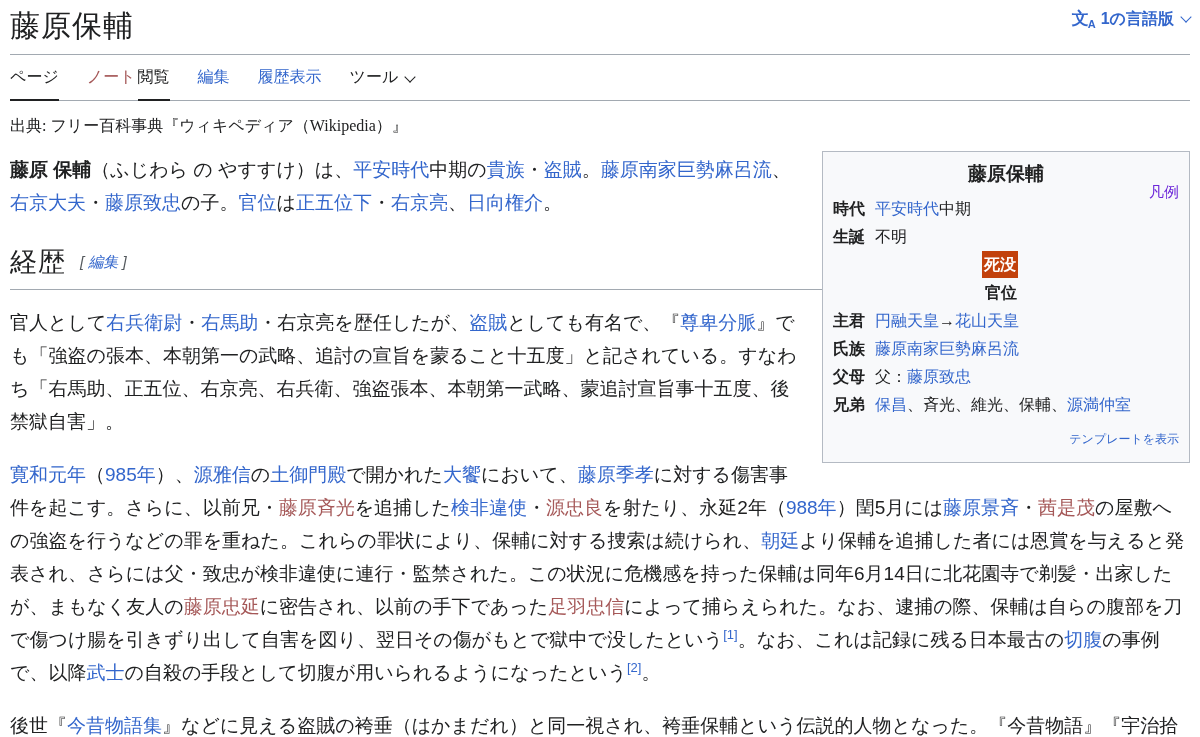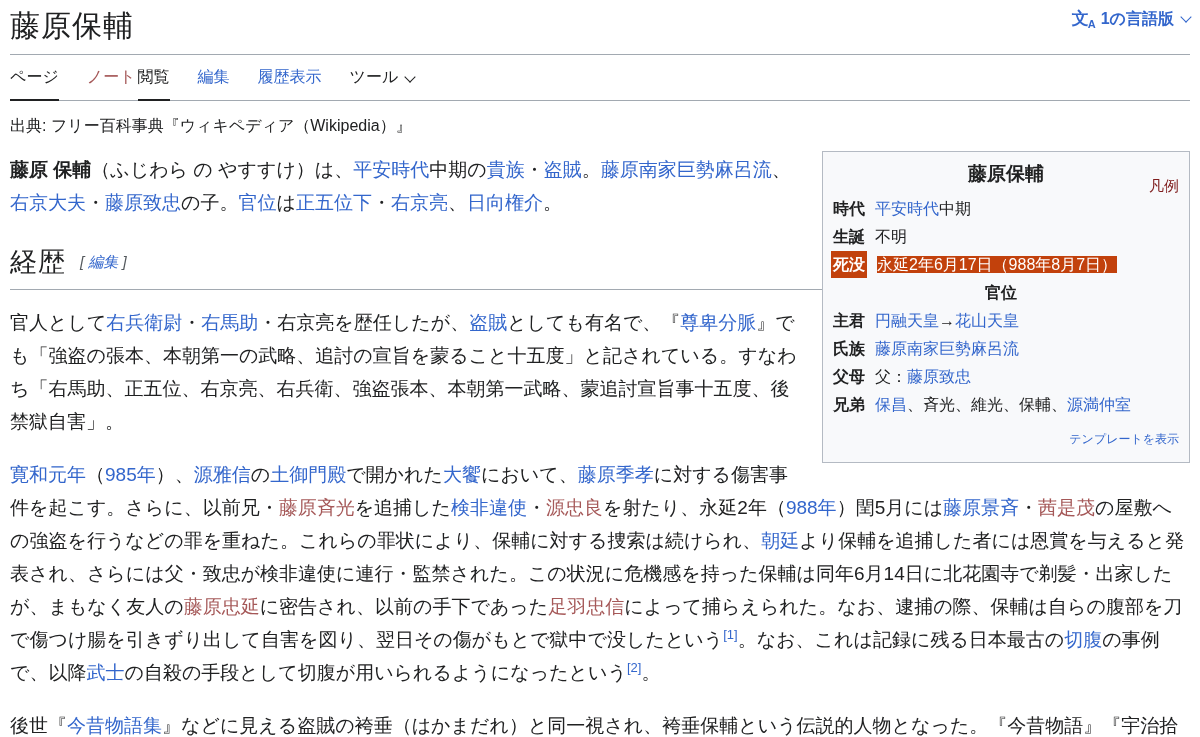--- a/index.html
+++ b/index.html
@@ -28,35 +28,35 @@
   .tab-group { display:flex; }
   .tab { font-size:16px; display:flex; align-items:center; margin-right:28px; position:relative; cursor:pointer; color:#3366cc; }
   .tab:last-child { margin-right:2px; }
   .tab.active { color:#202122; }
   .tab.active::after { content:''; position:absolute; bottom:-1px; left:0; right:0; border-bottom:2px solid #202122; }
   .tab.redlink { color:#a55858; }
   .tab.plain { color:#202122; }
 
   
   .content { font-size:19px; line-height:33px; }
-  .source { font-size:16px; line-height:22px; margin-top:14px; }
+  .source { font-size:16px; line-height:22px; margin-top:14px;font-family:Liberation Serif, serif; }
   .content p { margin:16px 0 20px; }
 
   h2.section { font-size:27px; font-weight:400; margin:26px 0 0; padding-bottom:10px;
     border-bottom:1px solid #a2a9b1; letter-spacing:1px; }
   .editsection { font-size:15px; letter-spacing:0; color:#54595d; margin-left:14px; vertical-align:4px;font-style:italic; }
   .editsection .ed { color:#3366cc; cursor:pointer; }
 
   
   .infobox { float:right; width:368px; box-sizing:border-box;
     border:1px solid #b4bac3; background:#f8f9fb;
     margin:14px 0 14px 16px; padding:5px 10px 9px;
     font-size:16px; line-height:27px; }
   .ib-header { position:relative; text-align:center; font-size:19px; font-weight:700; padding:3px 0 7px; }
-  .ib-legend { position:absolute; right:0; top:15px; font-size:15px; font-weight:400; color:#7f1d1d; cursor:pointer; }
+  .ib-legend { position:absolute; right:0; top:21px; font-size:15px; font-weight:400; color:#6d28d9; cursor:pointer; }
   .ib-row { display:flex; margin:1px 0;justify-content:center; }
   .ib-label { font-weight:700; white-space:nowrap; margin-right:10px; flex:0 0 auto; }
   .ib-value { flex:1 1 auto; }
   .ib-footer { text-align:right; font-size:12px; color:#3366cc; margin-top:8px; cursor:pointer; }
 
   
   .seg-p  { color:inherit; }
   .seg-b  { font-weight:700; }
   .seg-a  { color:#3366cc; cursor:pointer; }
   .seg-r  { color:#a55858; cursor:pointer; }
@@ -104,21 +104,20 @@
           <div class="ib-row">
             <div class="ib-label">時代</div>
             <div class="ib-value"><span class="seg-a">平安時代</span><span class="seg-p">中期</span></div>
           </div>
           <div class="ib-row">
             <div class="ib-label">生誕</div>
             <div class="ib-value"><span class="seg-p">不明</span></div>
           </div>
           <div class="ib-row">
             <div class="ib-label seg-sel">死没</div>
-            <div class="ib-value"><span class="seg-sel">永延2年6月17日（988年8月7日）</span></div>
           </div>
           <div class="ib-row">
             <div class="ib-label">官位</div>
           </div>
           <div class="ib-row">
             <div class="ib-label">主君</div>
             <div class="ib-value"><span class="seg-a">円融天皇</span><span class="seg-p">→</span><span class="seg-a">花山天皇</span></div>
           </div>
           <div class="ib-row">
             <div class="ib-label">氏族</div>

